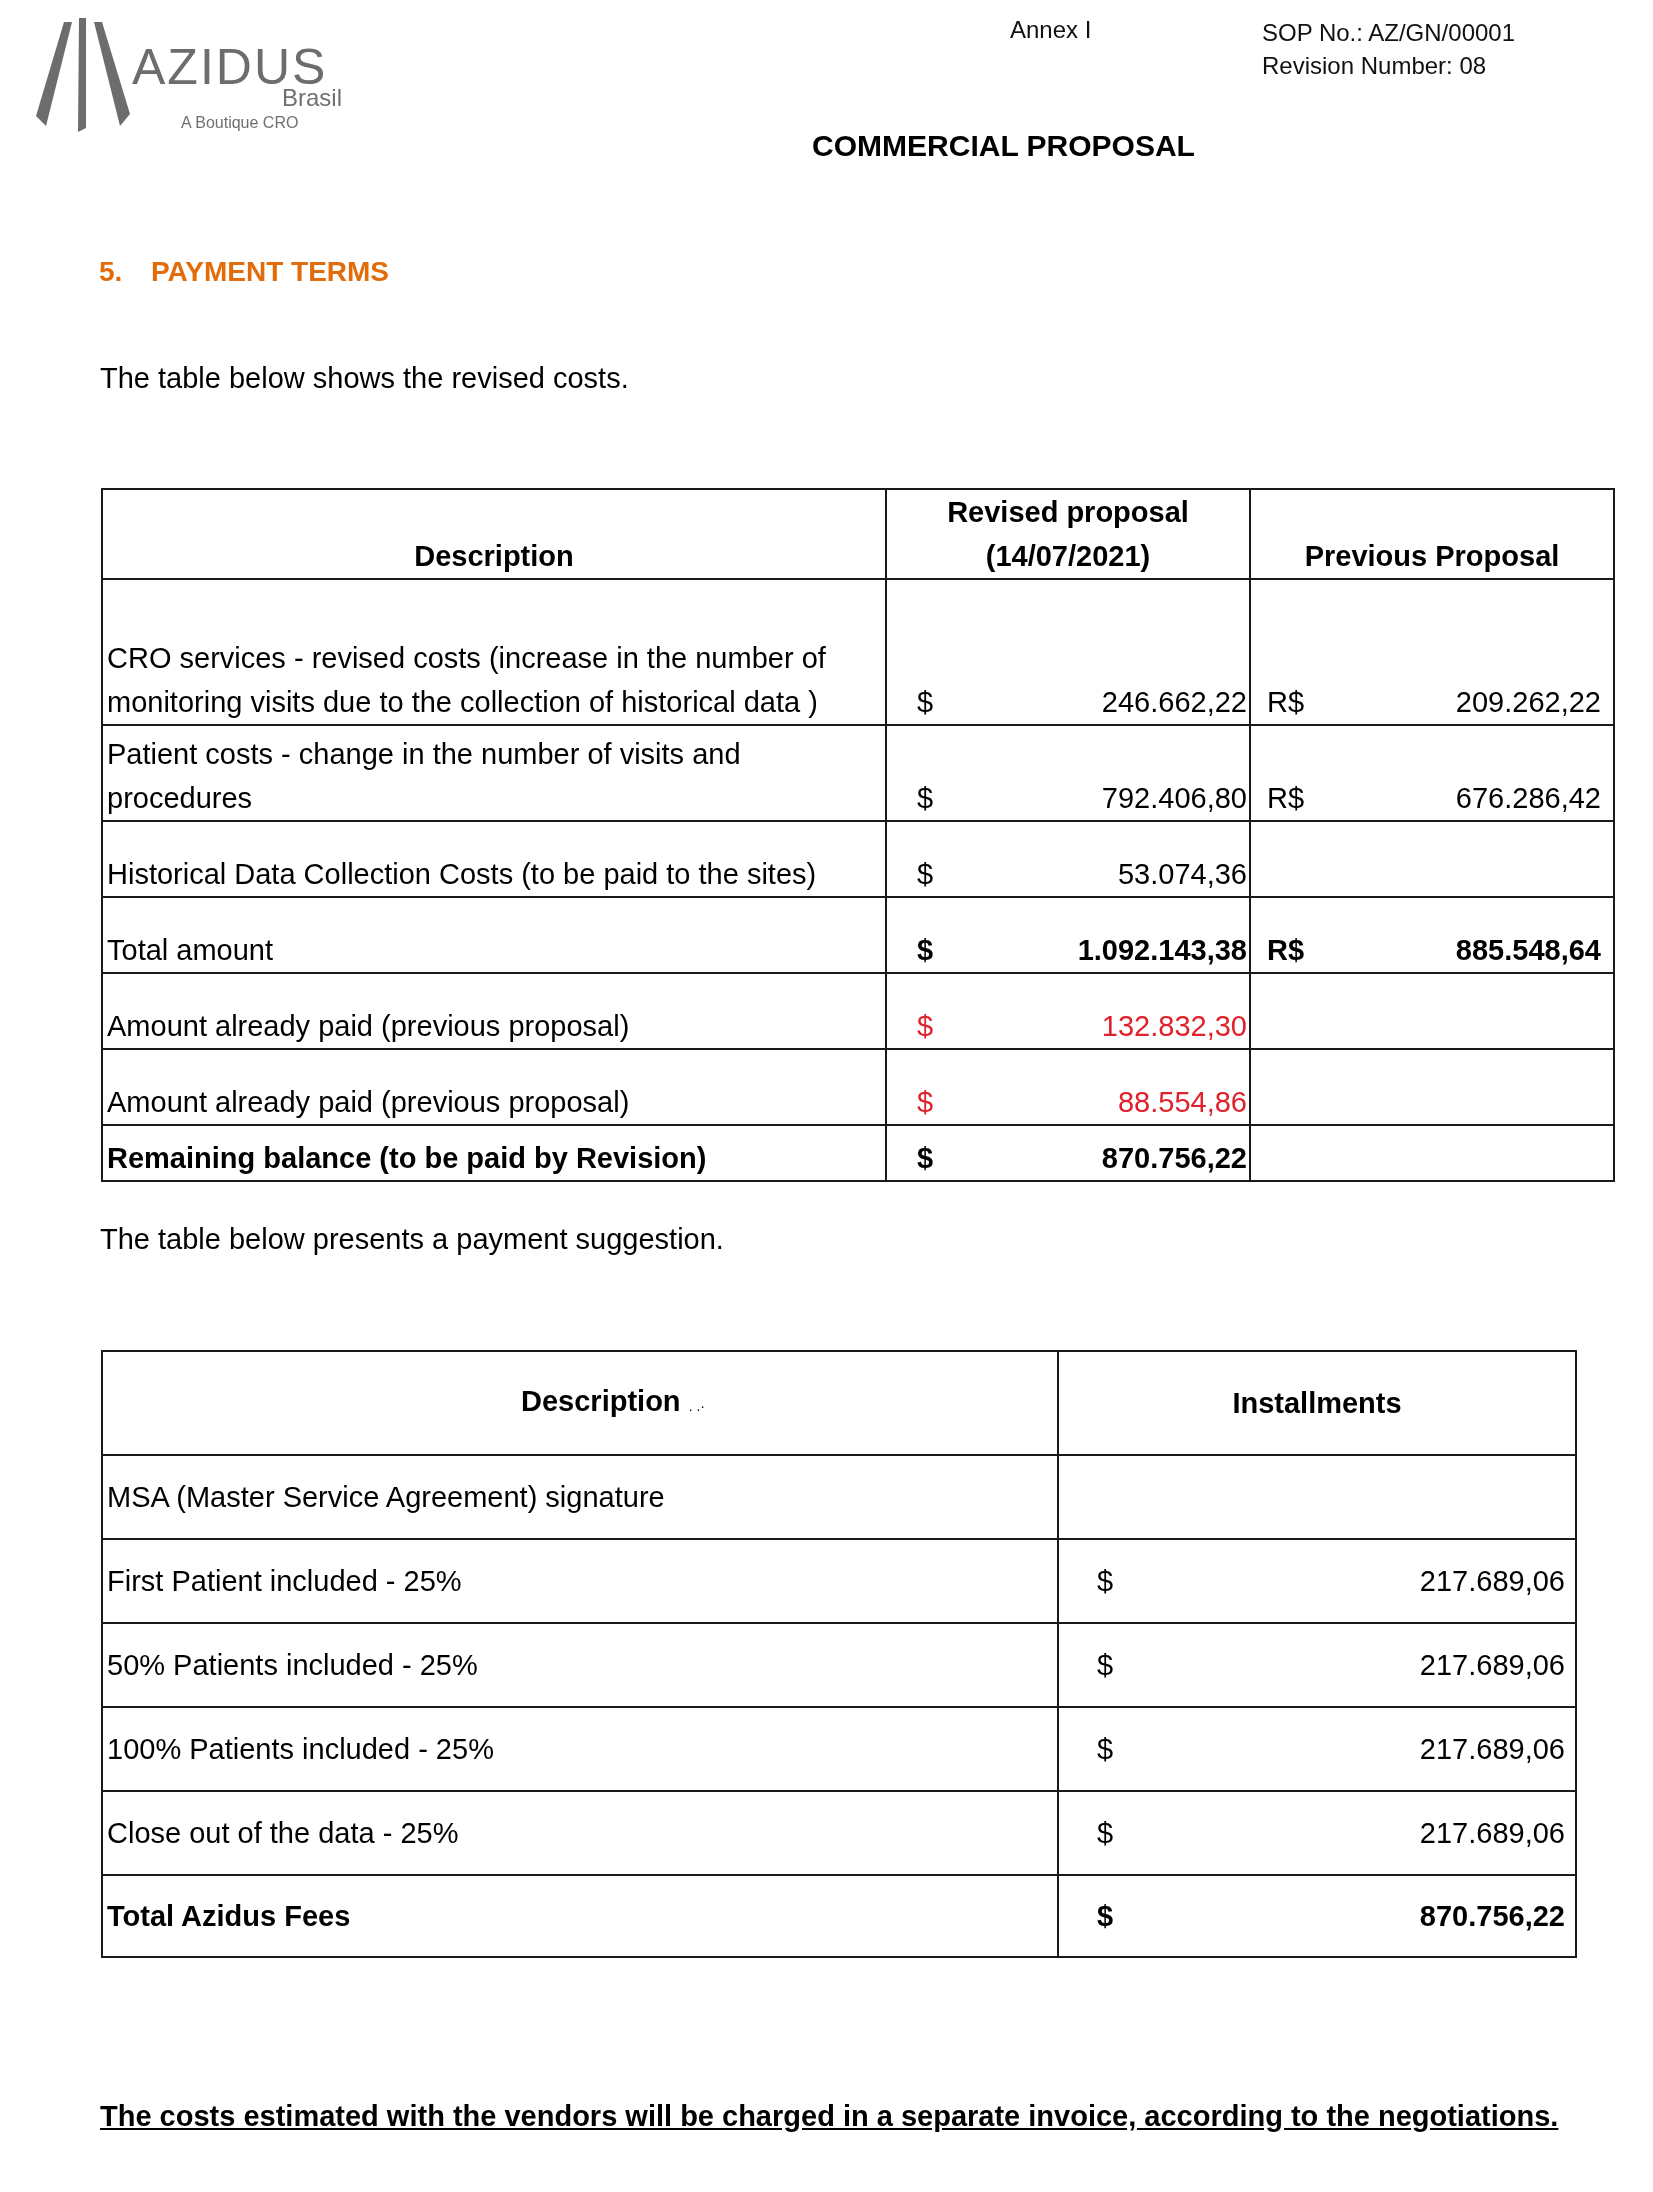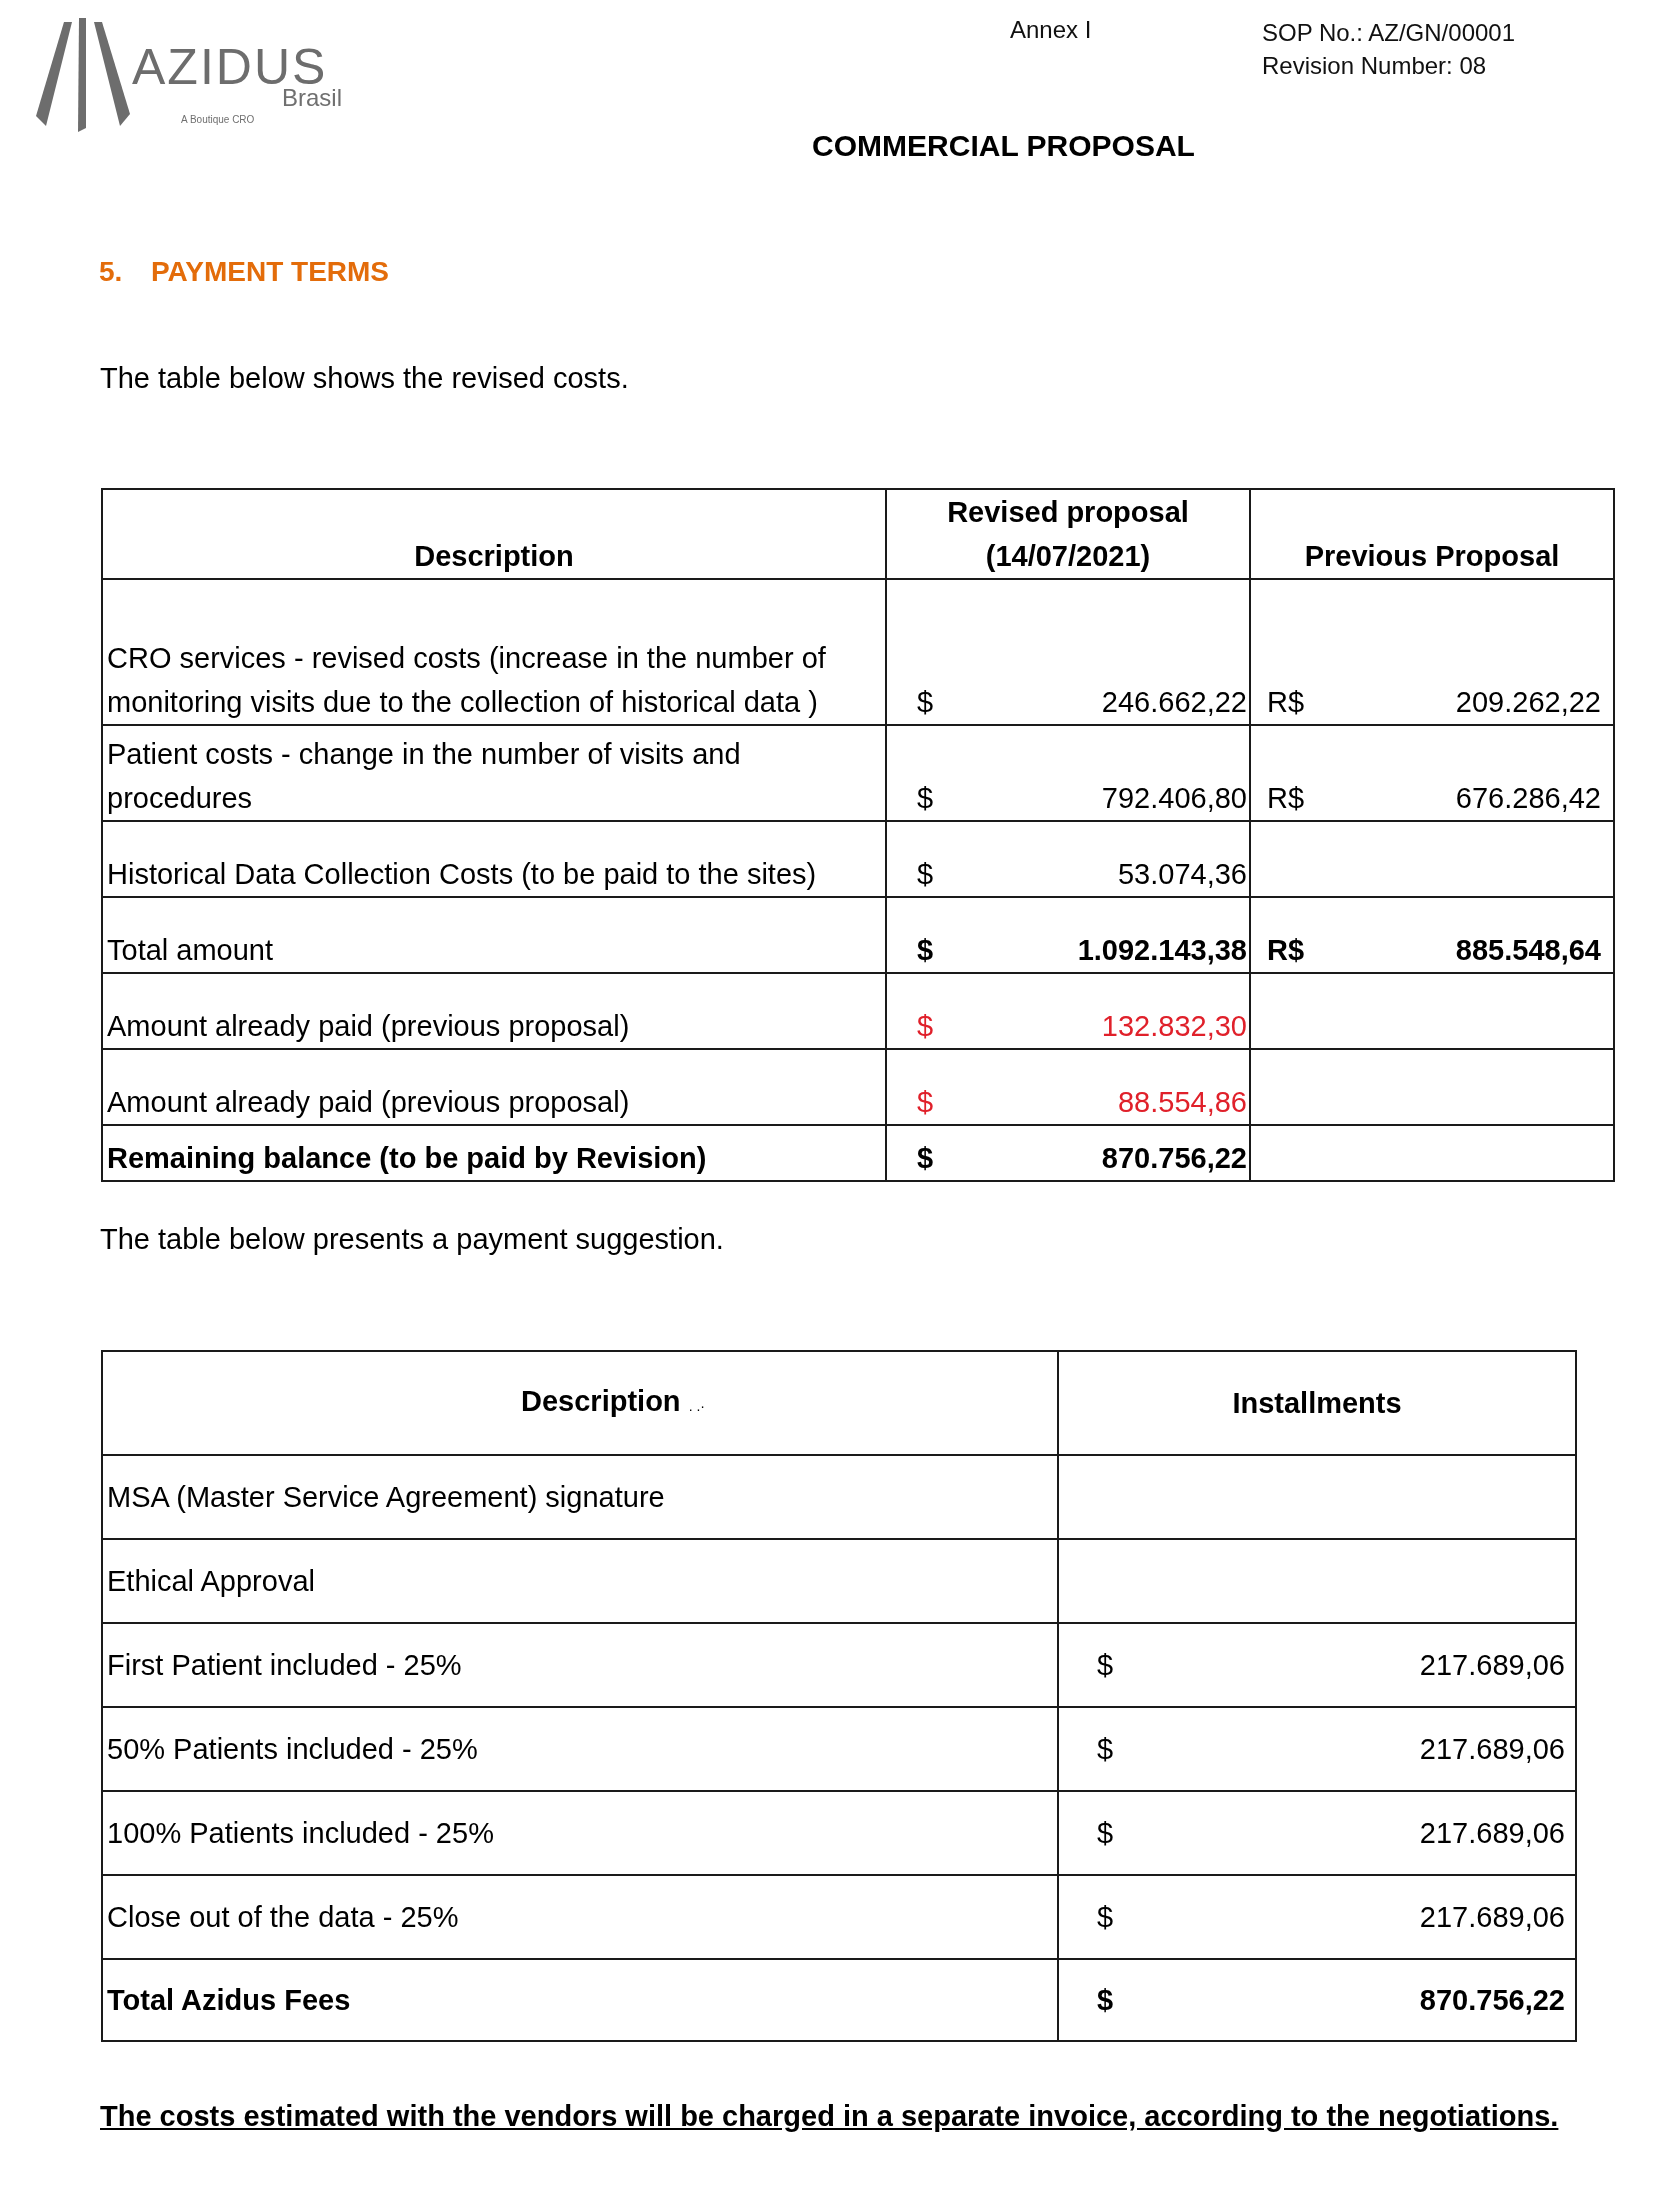--- a/index.html
+++ b/index.html
@@ -5,21 +5,21 @@
     html, body { margin: 0; padding: 0; background: #ffffff; }
     body { width: 1653px; height: 2192px; position: relative; overflow: hidden;
            font-family: "Liberation Sans", "DejaVu Sans", sans-serif; color: #000; }
     .abs { position: absolute; }
 
     
     #logo { left: 34px; top: 16px; width: 330px; height: 120px; }
     .logo-word { position: absolute; left: 98px; top: 22px; font-size: 50px; letter-spacing: 2px;
                  color: #6d6d6d; font-family: "Liberation Sans", sans-serif; font-weight: normal; }
     .logo-sub { position: absolute; left: 248px; top: 68px; font-size: 24px; color: #707070; }
-    .logo-tag { position: absolute; left: 147px; top: 98px; font-size: 10px; color: #707070; text-align: center; }
+    .logo-tag { position: absolute; left: 147px; top: 98px; font-size: 16px; color: #707070; text-align: center; }
 
     .hdr-text { font-size: 24px; color: #111; }
     #annex { left: 1010px; top: 16px; }
     #sop { left: 1262px; top: 16px; line-height: 33px; }
 
     #doc-title { left: 0; width: 1653px; top: 129px; text-align: center; font-size: 30px; font-weight: bold; padding-left: 0; }
     #doc-title span { position: relative; left: 177px; }
 
     #section-heading { left: 99px; top: 256px; font-size: 28px; font-weight: bold; color: #e36c0a; }
     #section-heading .num { display: inline-block; width: 52px; }
@@ -228,29 +228,20 @@
       <tr style="height: 84px;">
         <td class="">MSA (Master Service Agreement) signature</td>
         <td class="valcell">
           <div class="money ">
             <span class="cur"></span>
             <span class="amt"></span>
           </div>
         </td>
       </tr>
       <tr style="height: 84px;">
-        <td class="">Ethical Approval</td>
-        <td class="valcell">
-          <div class="money ">
-            <span class="cur"></span>
-            <span class="amt"></span>
-          </div>
-        </td>
-      </tr>
-      <tr style="height: 84px;">
         <td class="">First Patient included - 25%</td>
         <td class="valcell">
           <div class="money ">
             <span class="cur">$</span>
             <span class="amt">217.689,06</span>
           </div>
         </td>
       </tr>
       <tr style="height: 84px;">
         <td class="">50% Patients included - 25%</td>

